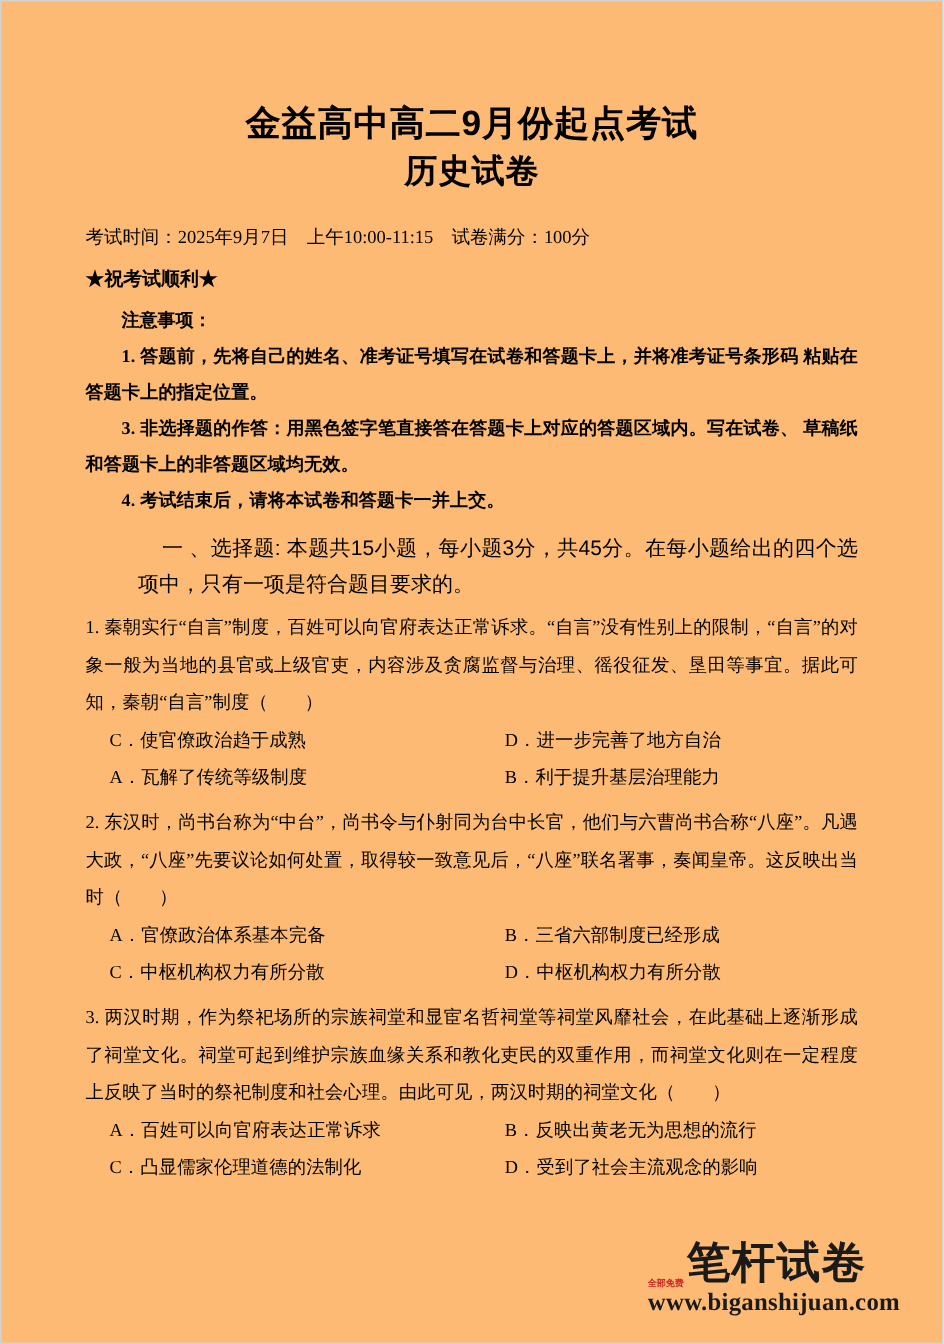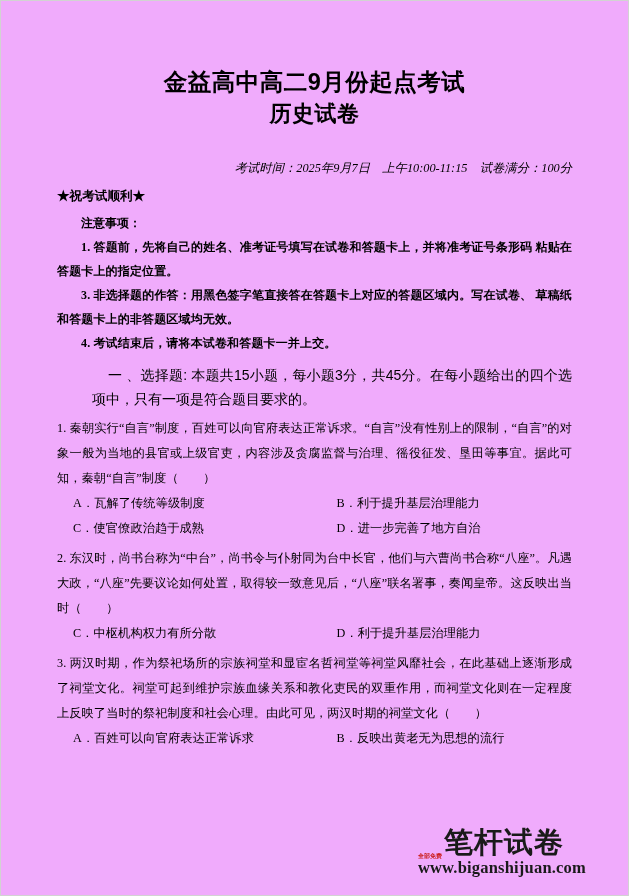--- a/index.html
+++ b/index.html
@@ -6,21 +6,21 @@
   html, body {
     margin: 0;
     padding: 0;
     background: #ffffff;
   }
   .page {
     position: relative;
     width: 629px;
     height: 896px;
     box-sizing: border-box;
-    background: #f0abfc;
+    background: #fdba74;
     border: 1px solid #d2d2d2;
     overflow: hidden;
     font-family: "Liberation Serif", "DejaVu Serif", serif;
     color: #000000;
   }
   .inner {
     padding: 66px 56px 0 56px;
   }
 
   
@@ -36,26 +36,25 @@
     font-size: 23.5px;
     line-height: 30px;
   }
   .title-sub {
     font-size: 22px;
     line-height: 30px;
     margin-top: 2px;
   }
 
   .exam-meta {
-    text-align: right;
+    text-align: left;
     font-size: 12.3px;
     line-height: 18px;
-    margin-top: 30px;
+    margin-top: 20px;
     white-space: pre;
-    font-style: italic;
   }
 
   .wish-line {
     text-align: left;
     font-size: 12.6px;
     font-weight: bold;
     line-height: 18px;
     margin-top: 10px;
     font-family: "Liberation Serif", "DejaVu Serif", serif;
   }
@@ -118,21 +117,21 @@
     letter-spacing: 0.1px;
     white-space: nowrap;
   }
   .opt-cell.right {
     padding-left: 14px;
   }
 
   
   .watermark {
     position: absolute;
-    right: 42px;
+    right: 28px;
     bottom: 18px;
     text-align: left;
     line-height: 1;
   }
   .wm-cn {
     font-family: "Liberation Sans", "DejaVu Sans", sans-serif;
     font-weight: bold;
     font-size: 29px;
     color: #1a1a1a;
     letter-spacing: 1px;
@@ -182,46 +181,54 @@
       <div class="notice-item">3. 非选择题的作答：用黑色签字笔直接答在答题卡上对应的答题区域内。写在试卷、 草稿纸和答题卡上的非答题区域均无效。</div>
       <div class="notice-item">4. 考试结束后，请将本试卷和答题卡一并上交。</div>
     </div>
 
     <div class="section-heading">一 、选择题: 本题共15小题，每小题3分，共45分。在每小题给出的四个选项中，只有一项是符合题目要求的。</div>
 
     <div class="question">
       <div class="q-stem">1. 秦朝实行“自言”制度，百姓可以向官府表达正常诉求。“自言”没有性别上的限制，“自言”的对象一般为当地的县官或上级官吏，内容涉及贪腐监督与治理、徭役征发、垦田等事宜。据此可知，秦朝“自言”制度（　　）</div>
       <div class="q-options">
         <div class="opt-row">
+          <div class="opt-cell">C．使官僚政治趋于成熟</div>
+          <div class="opt-cell right">D．进一步完善了地方自治</div>
+        </div>
+        <div class="opt-row">
           <div class="opt-cell">A．瓦解了传统等级制度</div>
           <div class="opt-cell right">B．利于提升基层治理能力</div>
-        </div>
-        <div class="opt-row">
-          <div class="opt-cell">C．使官僚政治趋于成熟</div>
-          <div class="opt-cell right">D．进一步完善了地方自治</div>
         </div>
       </div>
     </div>
 
     <div class="question">
       <div class="q-stem">2. 东汉时，尚书台称为“中台”，尚书令与仆射同为台中长官，他们与六曹尚书合称“八座”。凡遇大政，“八座”先要议论如何处置，取得较一致意见后，“八座”联名署事，奏闻皇帝。这反映出当时（　　）</div>
       <div class="q-options">
         <div class="opt-row">
+          <div class="opt-cell">A．官僚政治体系基本完备</div>
+          <div class="opt-cell right">B．三省六部制度已经形成</div>
+        </div>
+        <div class="opt-row">
           <div class="opt-cell">C．中枢机构权力有所分散</div>
-          <div class="opt-cell right">D．利于提升基层治理能力</div>
+          <div class="opt-cell right">D．中枢机构权力有所分散</div>
         </div>
       </div>
     </div>
 
     <div class="question">
       <div class="q-stem">3. 两汉时期，作为祭祀场所的宗族祠堂和显宦名哲祠堂等祠堂风靡社会，在此基础上逐渐形成了祠堂文化。祠堂可起到维护宗族血缘关系和教化吏民的双重作用，而祠堂文化则在一定程度上反映了当时的祭祀制度和社会心理。由此可见，两汉时期的祠堂文化（　　）</div>
       <div class="q-options">
         <div class="opt-row">
           <div class="opt-cell">A．百姓可以向官府表达正常诉求</div>
           <div class="opt-cell right">B．反映出黄老无为思想的流行</div>
+        </div>
+        <div class="opt-row">
+          <div class="opt-cell">C．凸显儒家伦理道德的法制化</div>
+          <div class="opt-cell right">D．受到了社会主流观念的影响</div>
         </div>
       </div>
     </div>
 
   </div>
 
   <div class="watermark">
     <div class="wm-cn">笔杆试卷</div>
     <div class="wm-row">
       <span class="wm-badge">全部免费</span>

